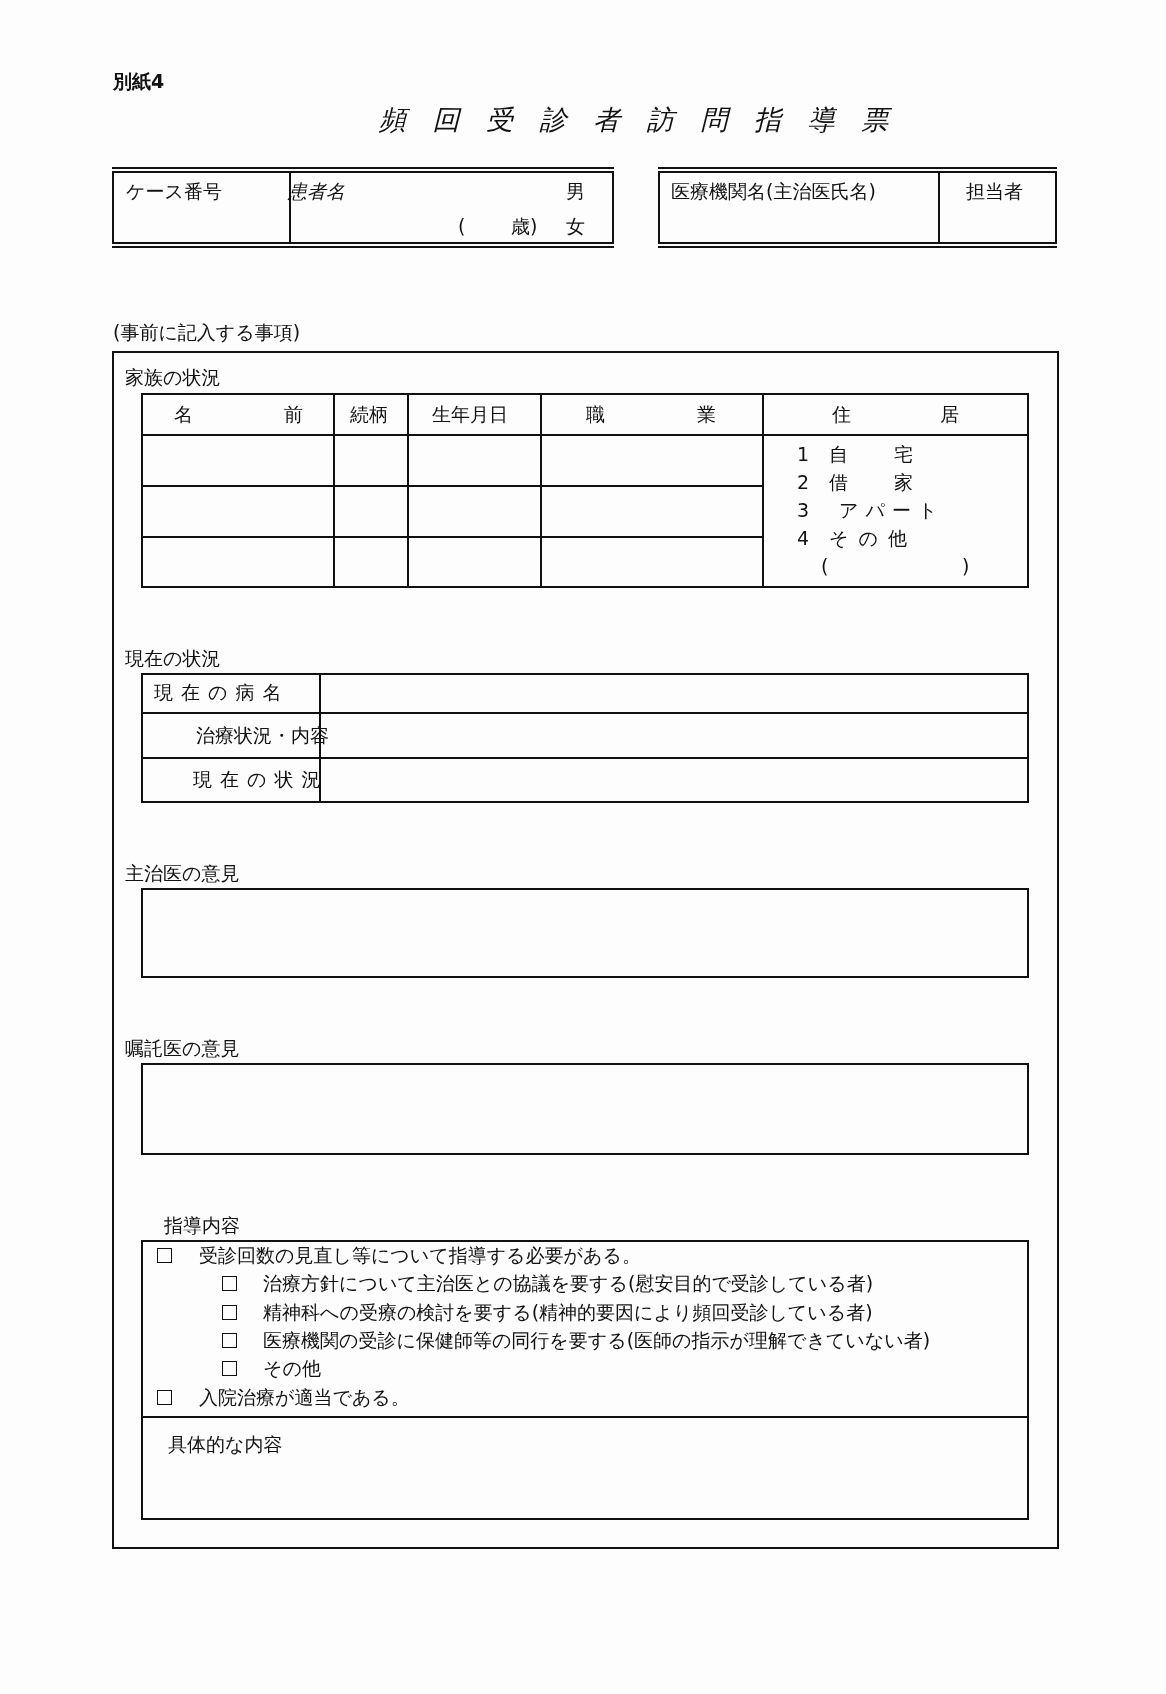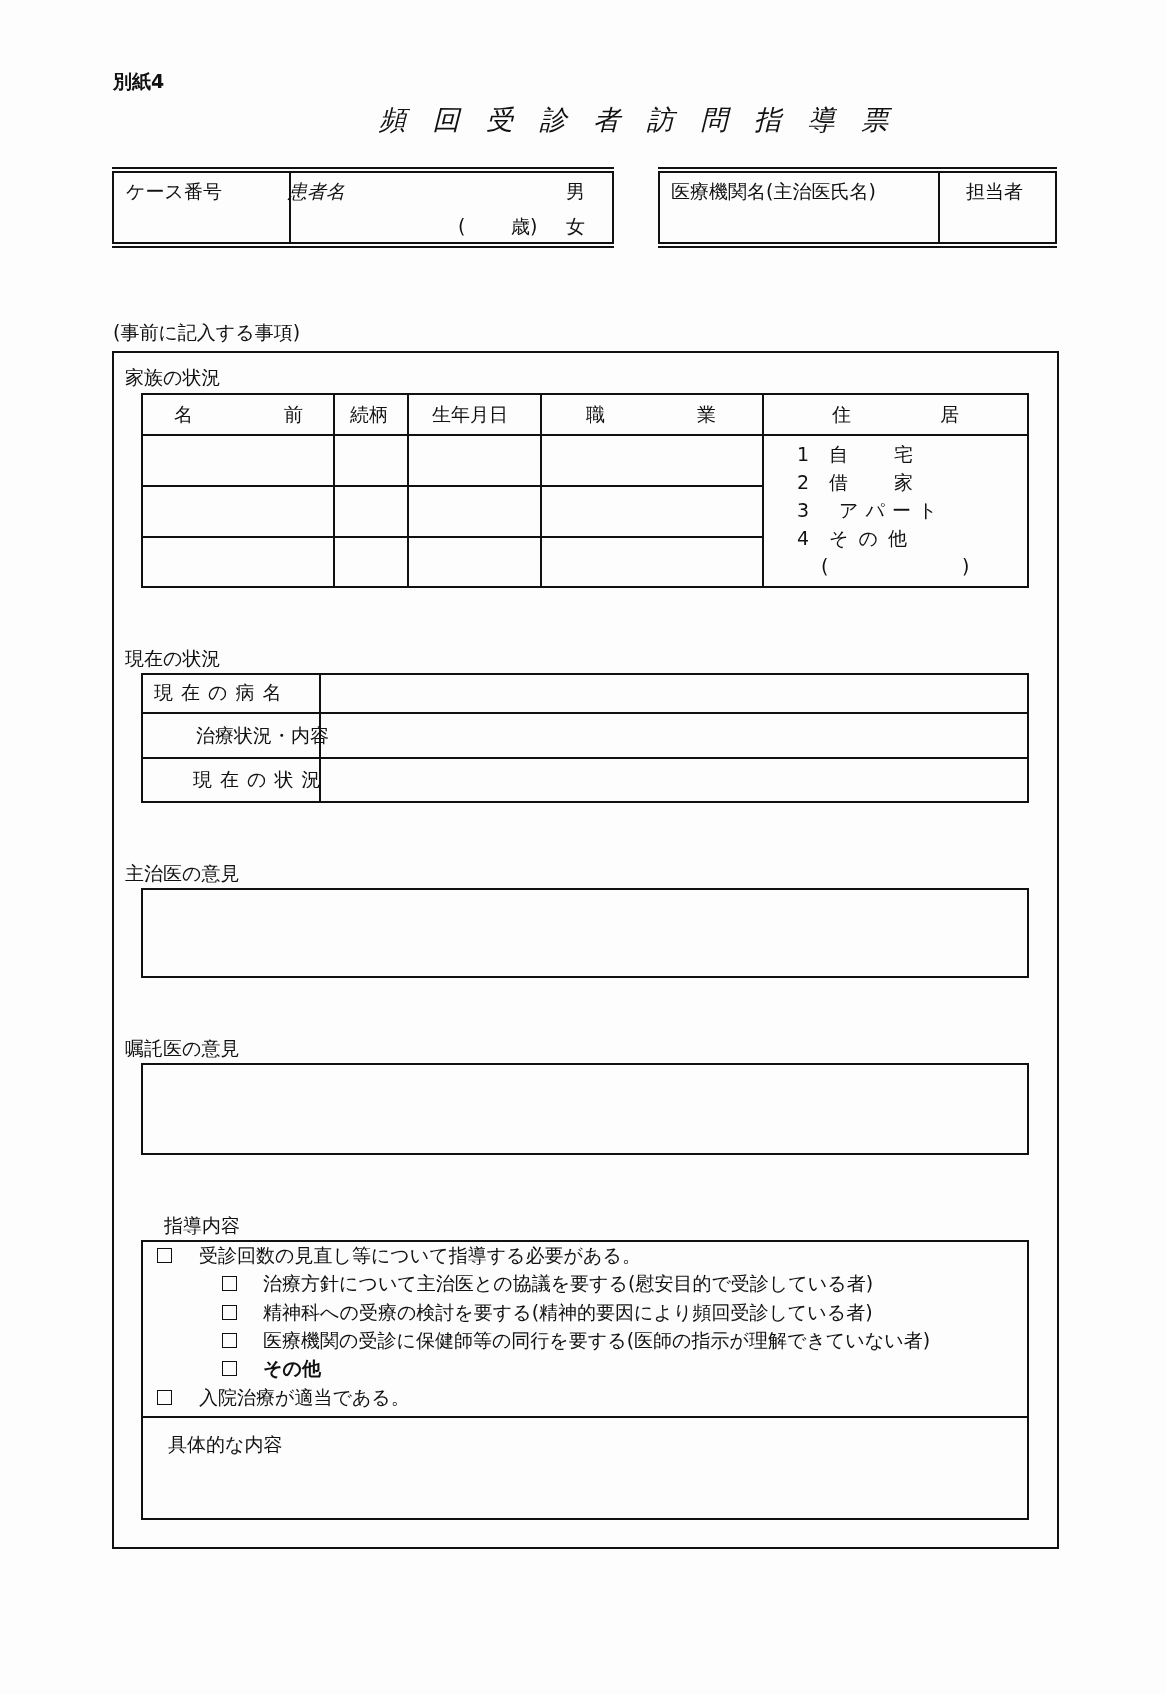--- a/index.html
+++ b/index.html
@@ -151,21 +151,21 @@
   <div>
     <div class="cb" style="left:222px;top:1305px;"></div>
     <div class="txt" style="left:263px;top:1303px;">精神科への受療の検討を要する(精神的要因により頻回受診している者)</div>
   </div>
   <div>
     <div class="cb" style="left:222px;top:1333px;"></div>
     <div class="txt" style="left:263px;top:1331px;">医療機関の受診に保健師等の同行を要する(医師の指示が理解できていない者)</div>
   </div>
   <div>
     <div class="cb" style="left:222px;top:1361px;"></div>
-    <div class="txt" style="left:263px;top:1359px;font-weight:bold;">その他</div>
+    <div class="txt" style="left:263px;top:1359px;">その他</div>
   </div>
   <div>
     <div class="cb" style="left:157px;top:1390px;"></div>
     <div class="txt" style="left:199px;top:1388px;">入院治療が適当である。</div>
   </div>
 
   <div class="txt" style="left:168px;top:1435px;">具体的な内容</div>
   <div class="field" style="left:143px;top:1460px;width:884px;height:58px;"></div>
 </div>
 

